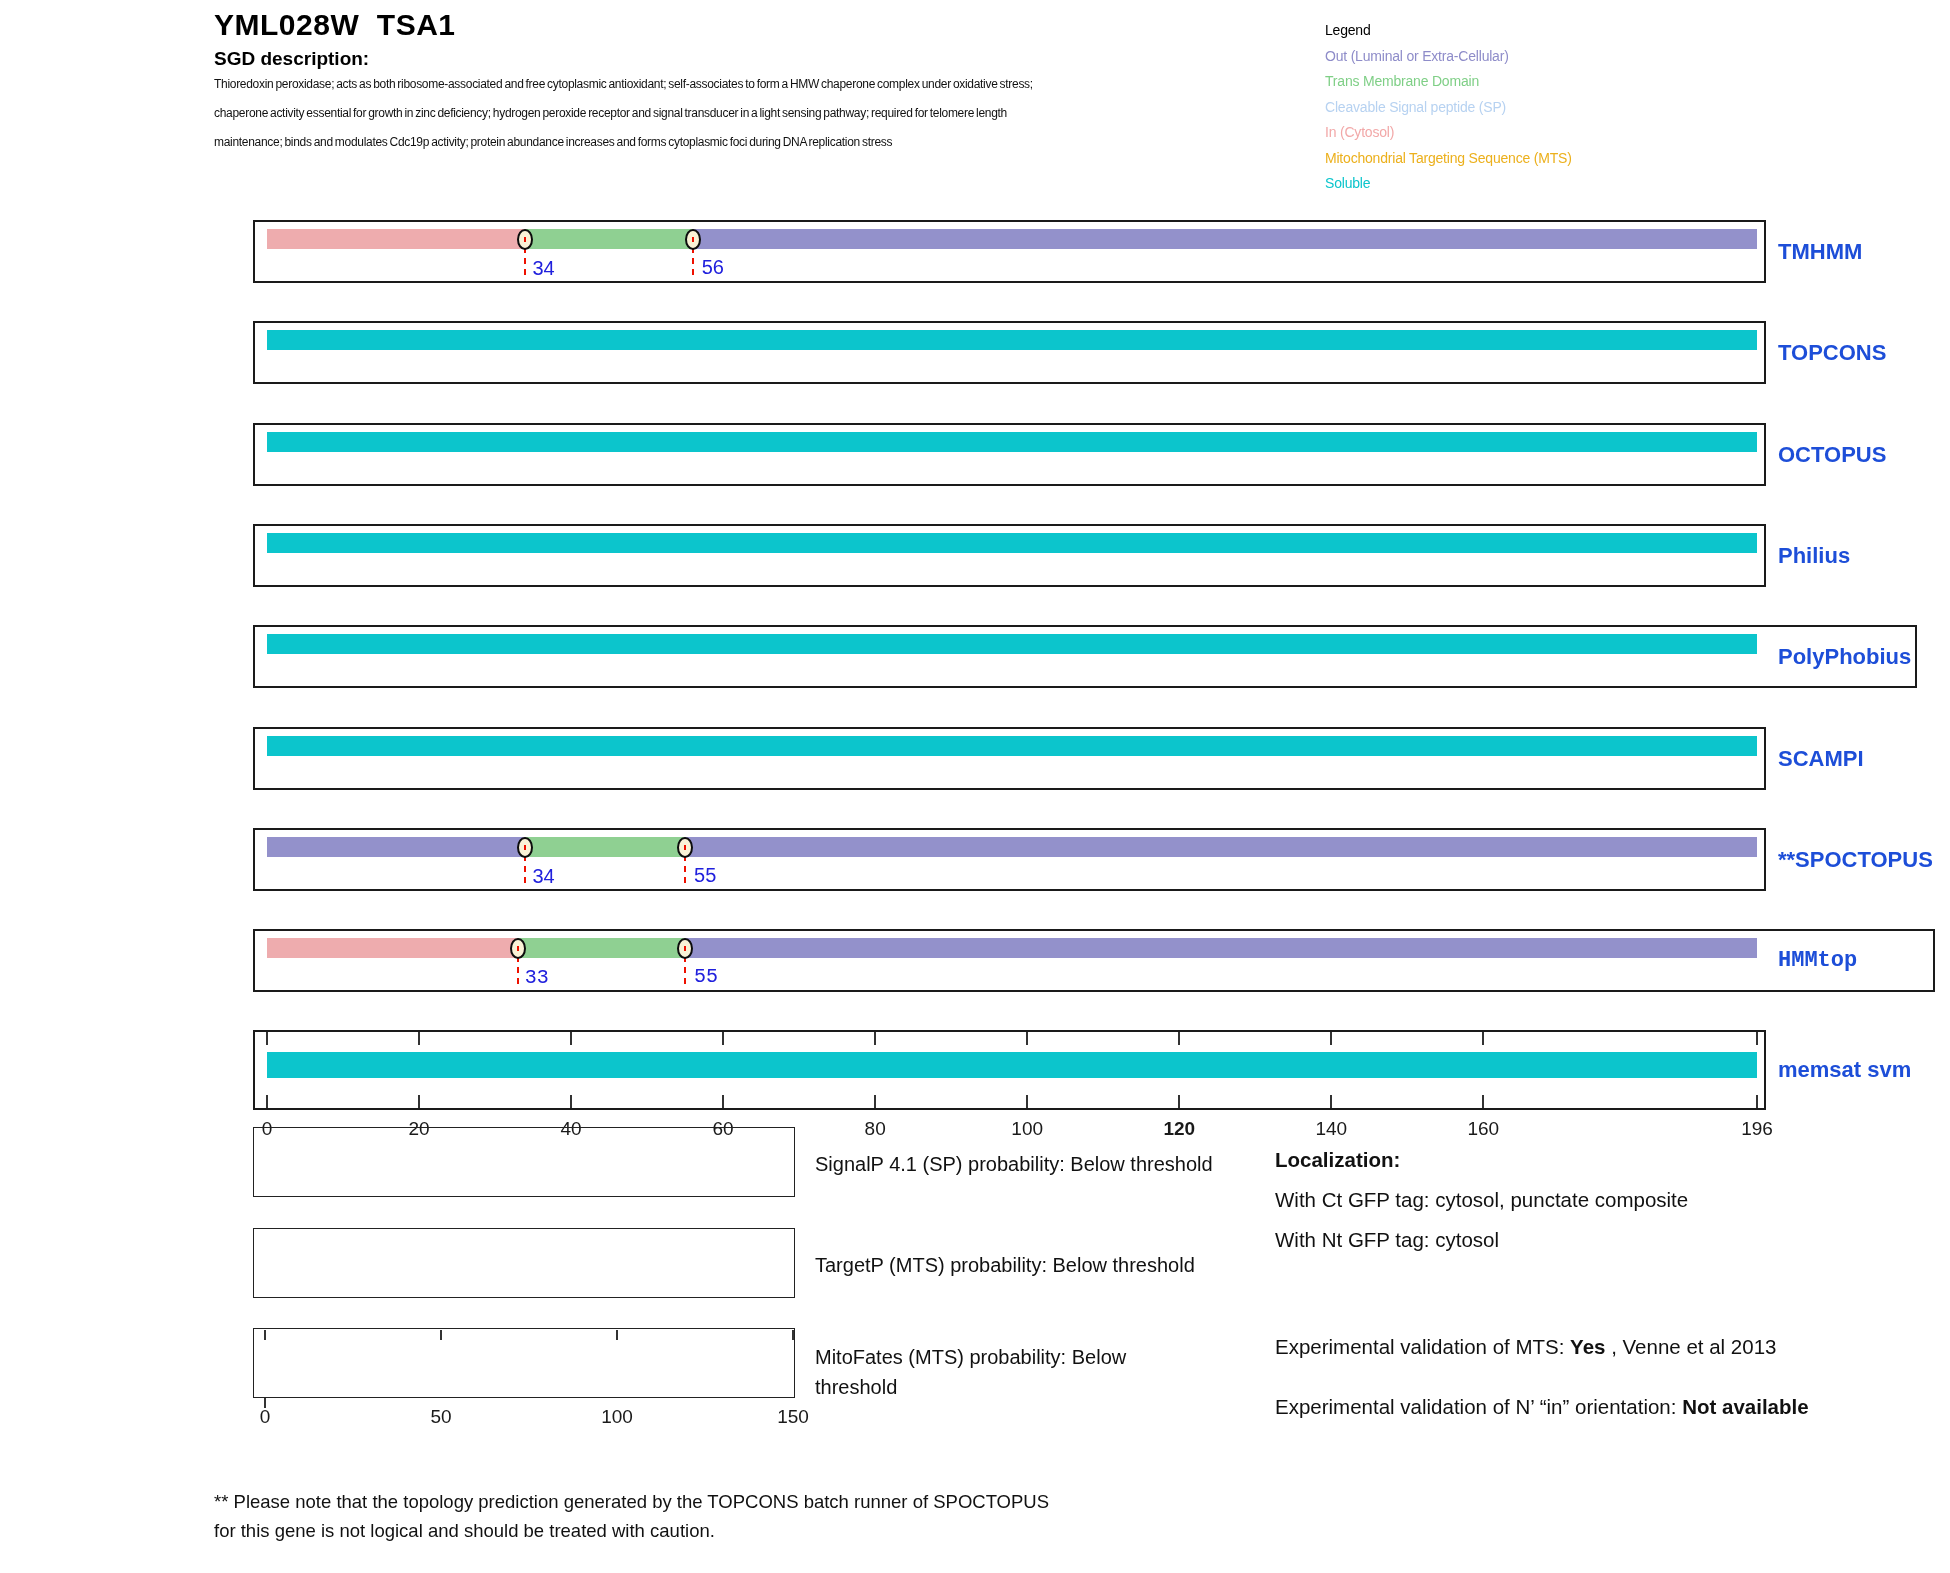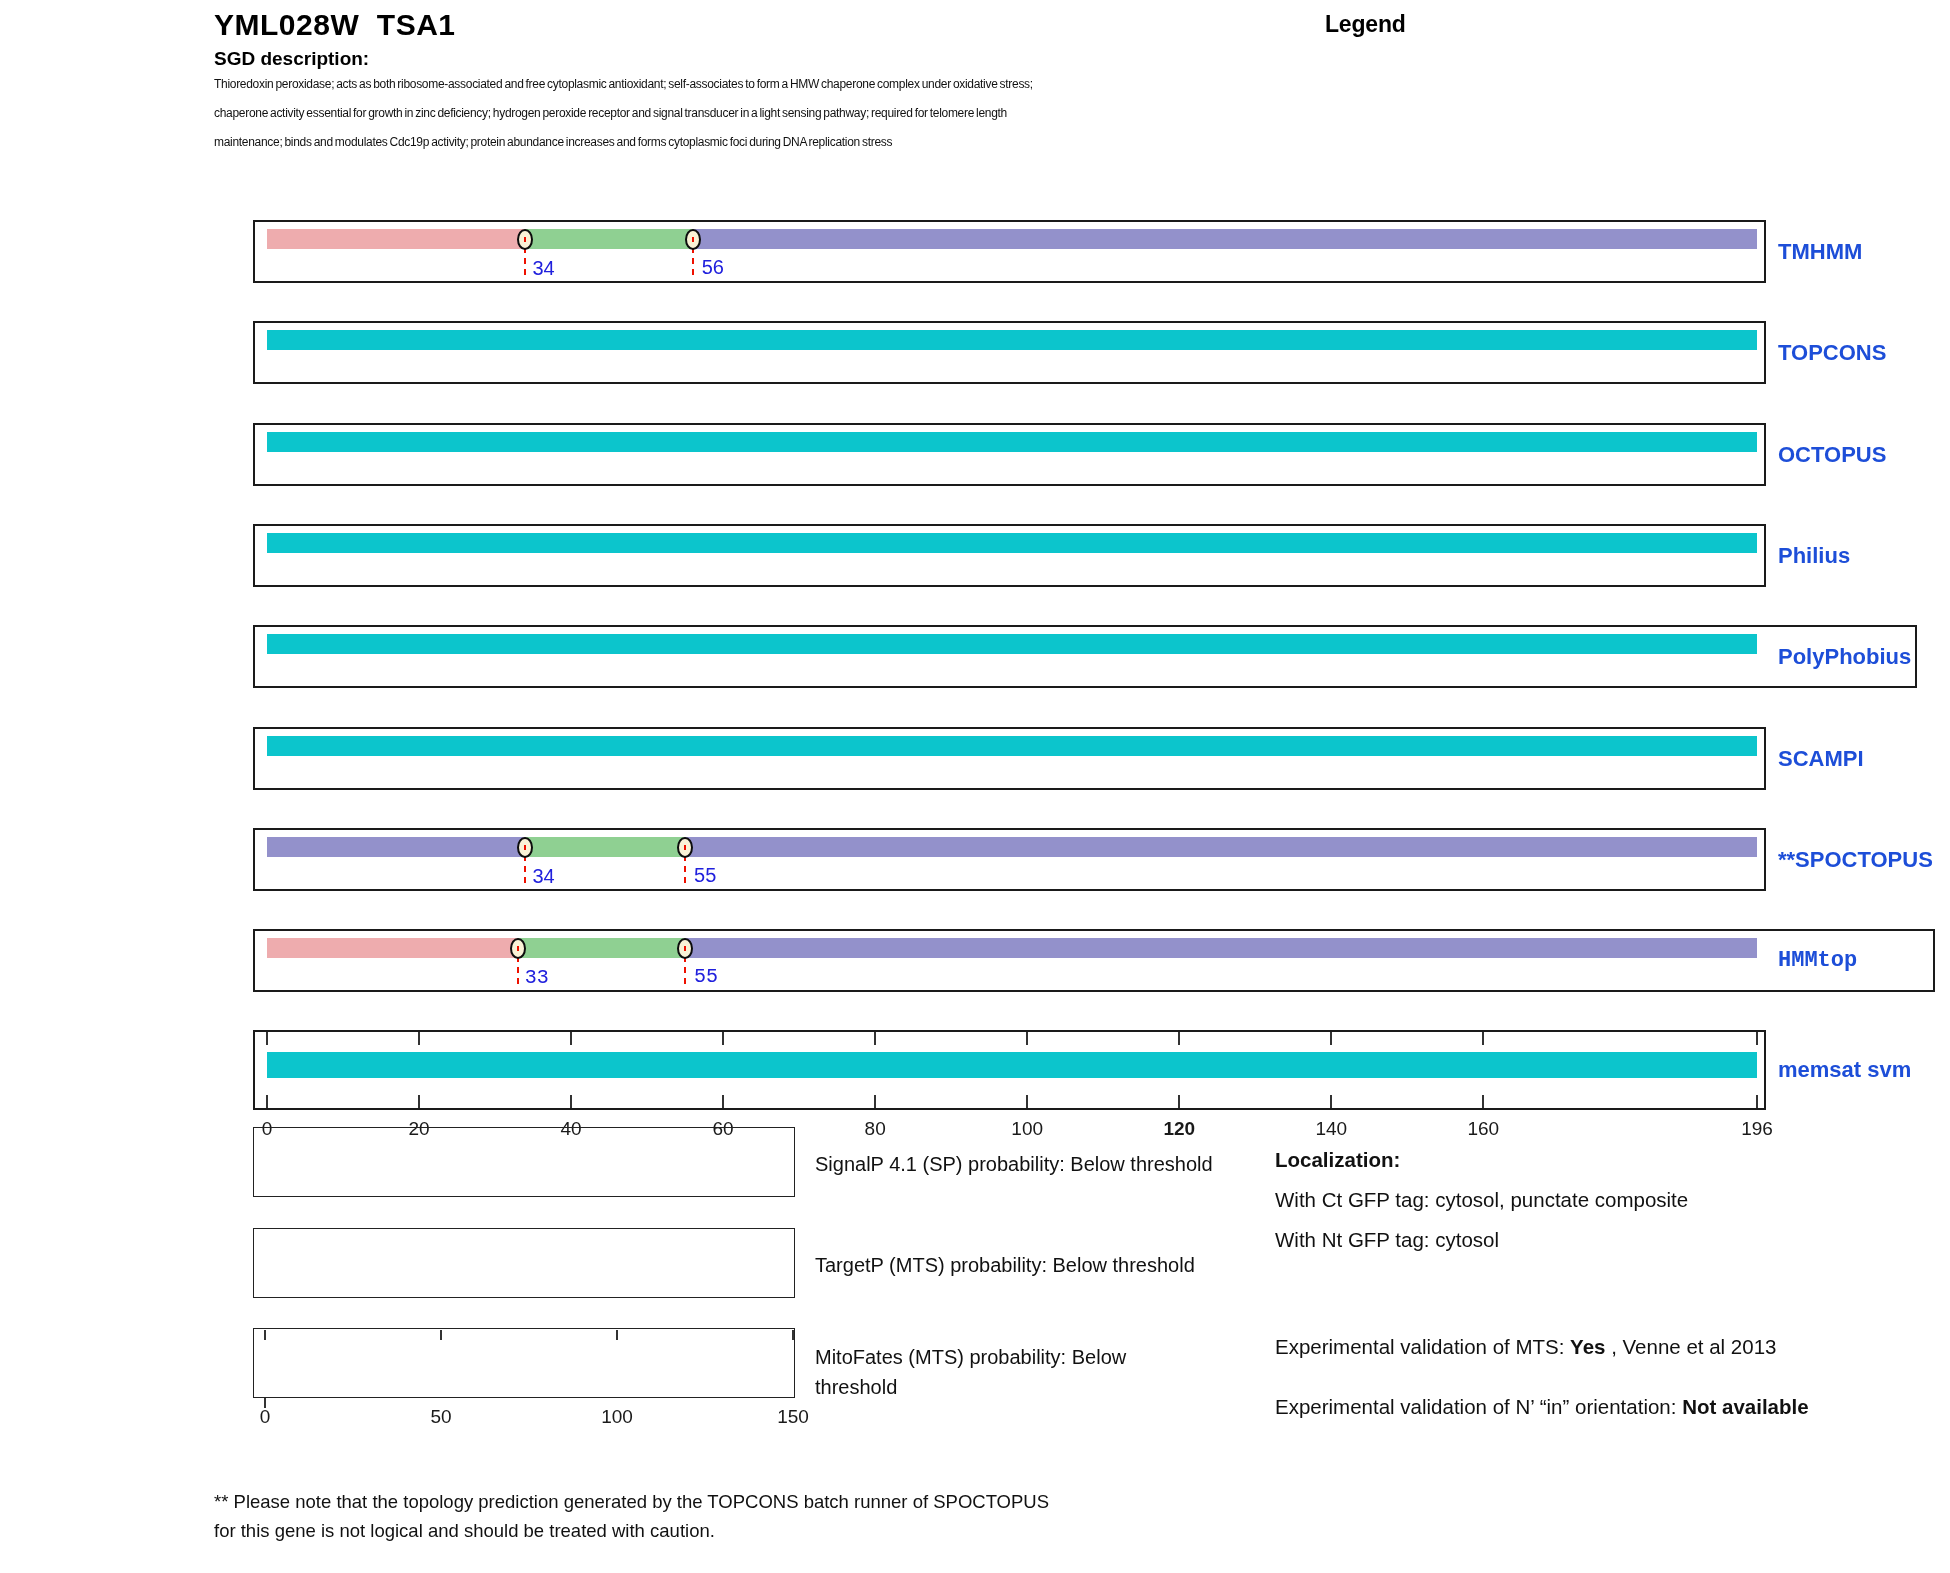--- a/index.html
+++ b/index.html
@@ -3,21 +3,21 @@
 <meta charset="utf-8">
 <style>
   html,body{margin:0;padding:0;background:#fff;}
   .page{position:relative;width:1950px;height:1573px;background:#ffffff;
         font-family:"Liberation Sans",sans-serif;color:#111;overflow:hidden;}
   .abs{position:absolute;}
   .title{left:214px;top:8px;font-size:30px;font-weight:bold;letter-spacing:.5px;white-space:pre;color:#000;}
   .sgd-heading{left:214px;top:48px;font-size:19px;font-weight:bold;color:#000;}
   .description{left:214px;top:70px;width:838px;font-size:12px;line-height:29px;
                letter-spacing:-0.3px;word-spacing:-1px;color:#111;}
-  .legend{left:1325px;top:12px;font-size:23px;font-weight:bold;line-height:25.5px;letter-spacing:-0.2px;}
+  .legend{left:1325px;top:18px;font-size:14px;font-weight:normal;line-height:25.5px;letter-spacing:-0.2px;}
   .legend-title{color:#000;}
   .legend-item{white-space:nowrap;}
   .track{position:absolute;}
   .frame{position:absolute;inset:0;border:2px solid #1a1a1a;}
   .pframe{position:absolute;inset:0;border:1.5px solid #222;}
   .seg{position:absolute;}
   .track-label{position:absolute;display:flex;align-items:center;white-space:nowrap;
                font-size:22px;font-weight:bold;color:#1d4ed8;}
   .tick{position:absolute;width:2px;background:#333;}
   .axis-num{position:absolute;width:60px;margin-left:-30px;text-align:center;
@@ -38,20 +38,28 @@
 <body>
 
 <div class="page">
 
   <div class="abs title">YML028W  TSA1</div>
   <div class="abs sgd-heading">SGD description:</div>
   <div class="abs description">Thioredoxin peroxidase; acts as both ribosome-associated and free cytoplasmic antioxidant; self-associates to form a HMW chaperone complex under oxidative stress; chaperone activity essential for growth in zinc deficiency; hydrogen peroxide receptor and signal transducer in a light sensing pathway; required for telomere length maintenance; binds and modulates Cdc19p activity; protein abundance increases and forms cytoplasmic foci during DNA replication stress</div>
 
   <div class="abs legend">
     <div class="legend-title">Legend</div>
+    <div id="legend-items">
+        <div class="legend-item" style="color: rgb(142, 140, 201);">Out (Luminal or Extra-Cellular)</div>
+        <div class="legend-item" style="color: rgb(127, 207, 134);">Trans Membrane Domain</div>
+        <div class="legend-item" style="color: rgb(183, 210, 241);">Cleavable Signal peptide (SP)</div>
+        <div class="legend-item" style="color: rgb(242, 168, 168);">In (Cytosol)</div>
+        <div class="legend-item" style="color: rgb(236, 176, 28);">Mitochondrial Targeting Sequence (MTS)</div>
+        <div class="legend-item" style="color: rgb(12, 197, 204);">Soluble</div>
+      </div>
   </div>
 
   <div id="tracks">
       <div class="track" style="left: 253px; top: 220px; width: 1513px; height: 63px;">
         <div class="frame"></div>
         <div class="seg" style="left: 14px; top: 9px; width: 258.469px; height: 20px; background: rgb(238, 172, 174); z-index: 1;"></div>
         <div class="seg" style="left: 272.469px; top: 9px; width: 167.245px; height: 20px; background: rgb(143, 208, 146); z-index: 1;"></div>
         <div class="seg" style="left: 439.714px; top: 9px; width: 1064.29px; height: 20px; background: rgb(147, 145, 203); z-index: 1;"></div>
         <div class="marker-line" style="left: 271.469px; top: 27px; height: 33px;"></div>
         <div class="marker-circle" style="left: 264.469px; top: 8.5px;">

